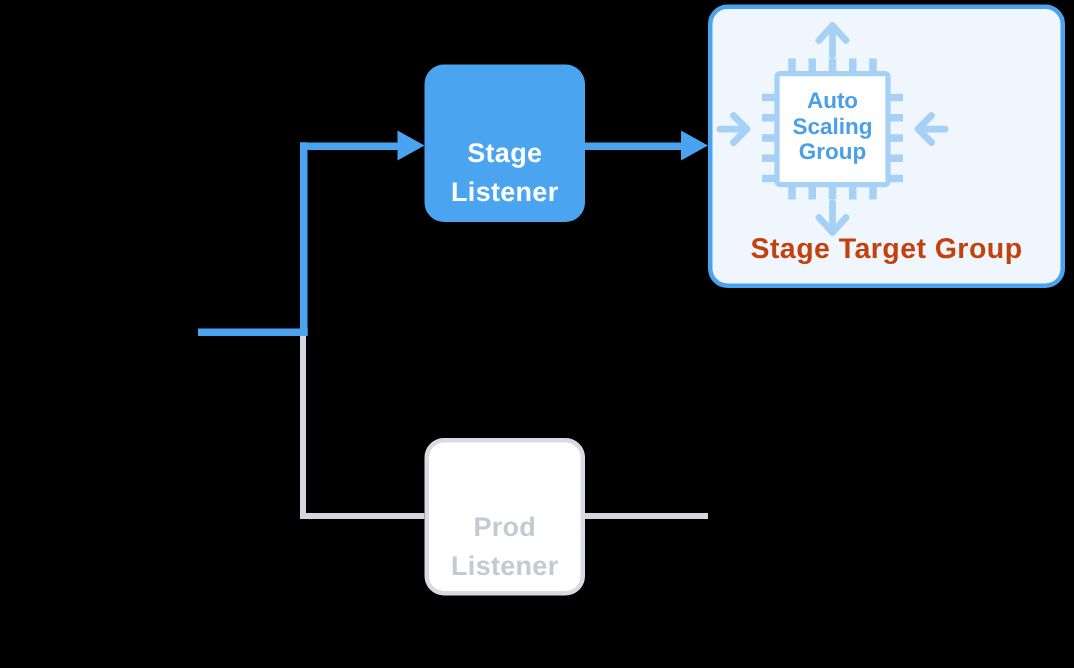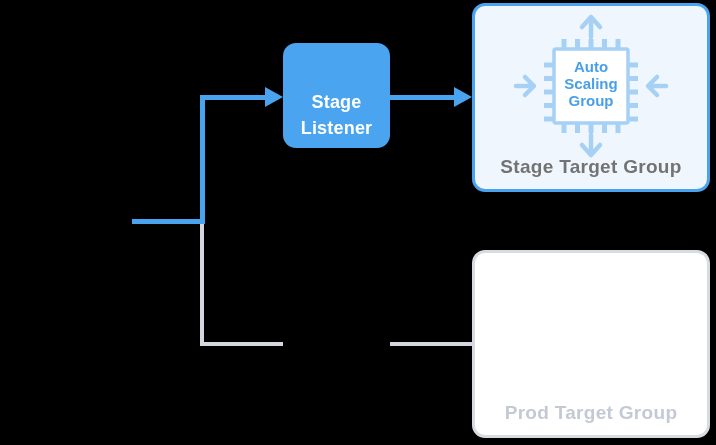--- a/index.html
+++ b/index.html
@@ -15,31 +15,31 @@
       display:flex;align-items:center;justify-content:center;}
   .stg{left:472px;top:3px;width:238px;height:189px;background:#EFF6FE;border:3px solid #4AA3EE;}
   .ptg{left:472px;top:250px;width:238px;height:188px;background:#FFFFFF;border:3px solid #D8DBE1;}
   
   .node-label{font-weight:bold;font-size:18px;line-height:1.42;text-align:center;letter-spacing:.2px;margin-top:41px;}
   .lb .node-label{color:#4AA3EC;width:104px;margin-top:7px;}
   .sl .node-label{color:#FFFFFF;width:86px;}
   .pl .node-label{color:#C4C9D3;width:86px;}
   .tg-label{position:absolute;left:0;right:0;bottom:11px;text-align:center;
             font-size:19px;font-weight:bold;letter-spacing:.3px;}
-  .stg .tg-label{color:#737373;}
+  .stg .tg-label{color:#c2410c;}
   .ptg .tg-label{color:#C4C9D3;}
   
   .conn{position:absolute;z-index:1;}
   .c-blue{background:#4AA3EE;}
   .c-gray{background:#D4D7DD;}
   .ah{position:absolute;width:0;height:0;z-index:1;
       border-top:10px solid transparent;border-bottom:10px solid transparent;
       border-left:18px solid #4AA3EE;}
   
-  .asg-wrap{position:absolute;top:6px;left:0;right:0;display:flex;justify-content:center;}
+  .asg-wrap{position:absolute;top:6px;left:0;right:0;display:flex;}
   .asg-wrap svg text{font-family:"Liberation Sans",sans-serif;font-weight:bold;font-size:15px;fill:#4AA0E8;}
 </style>
 </head>
 <body>
 
 <div class="stage">
 
   <div class="conn c-blue" style="left:132px;top:219px;width:73px;height:5px"></div>
   <div class="conn c-blue" style="left:200px;top:95px;width:5px;height:129px"></div>
   <div class="conn c-blue" style="left:200px;top:95px;width:66px;height:5px"></div>
@@ -50,20 +50,23 @@
 
   <div class="conn c-gray" style="left:200px;top:224px;width:4px;height:122px"></div>
   <div class="conn c-gray" style="left:200px;top:342px;width:83px;height:4px"></div>
   <div class="conn c-gray" style="left:390px;top:342px;width:82px;height:4px"></div>
 
 
   <div class="node sl">
     <div class="node-label">Stage Listener</div>
   </div>
 
+  <div class="node pl">
+    <div class="node-label">Prod Listener</div>
+  </div>
 
   <div class="node stg">
     <div class="asg-wrap">
       <svg width="160" height="148" viewBox="0 0 160 148">
 
         <g fill="#A6D1F4">
           <rect x="50.5" y="27" width="5" height="10"></rect>
             <rect x="64" y="27" width="5" height="10"></rect>
           <rect x="77.5" y="27" width="5" height="10"></rect>
             <rect x="91" y="27" width="5" height="10"></rect>
@@ -95,17 +98,14 @@
         </g>
 
         <text x="80" y="60" text-anchor="middle">Auto</text>
         <text x="80" y="77" text-anchor="middle">Scaling</text>
         <text x="80" y="94" text-anchor="middle">Group</text>
       </svg>
     </div>
     <div class="tg-label">Stage Target Group</div>
   </div>
 
-  <div class="node ptg">
-    <div class="tg-label">Prod Target Group</div>
-  </div>
 
 </div>
 
 </body></html>

